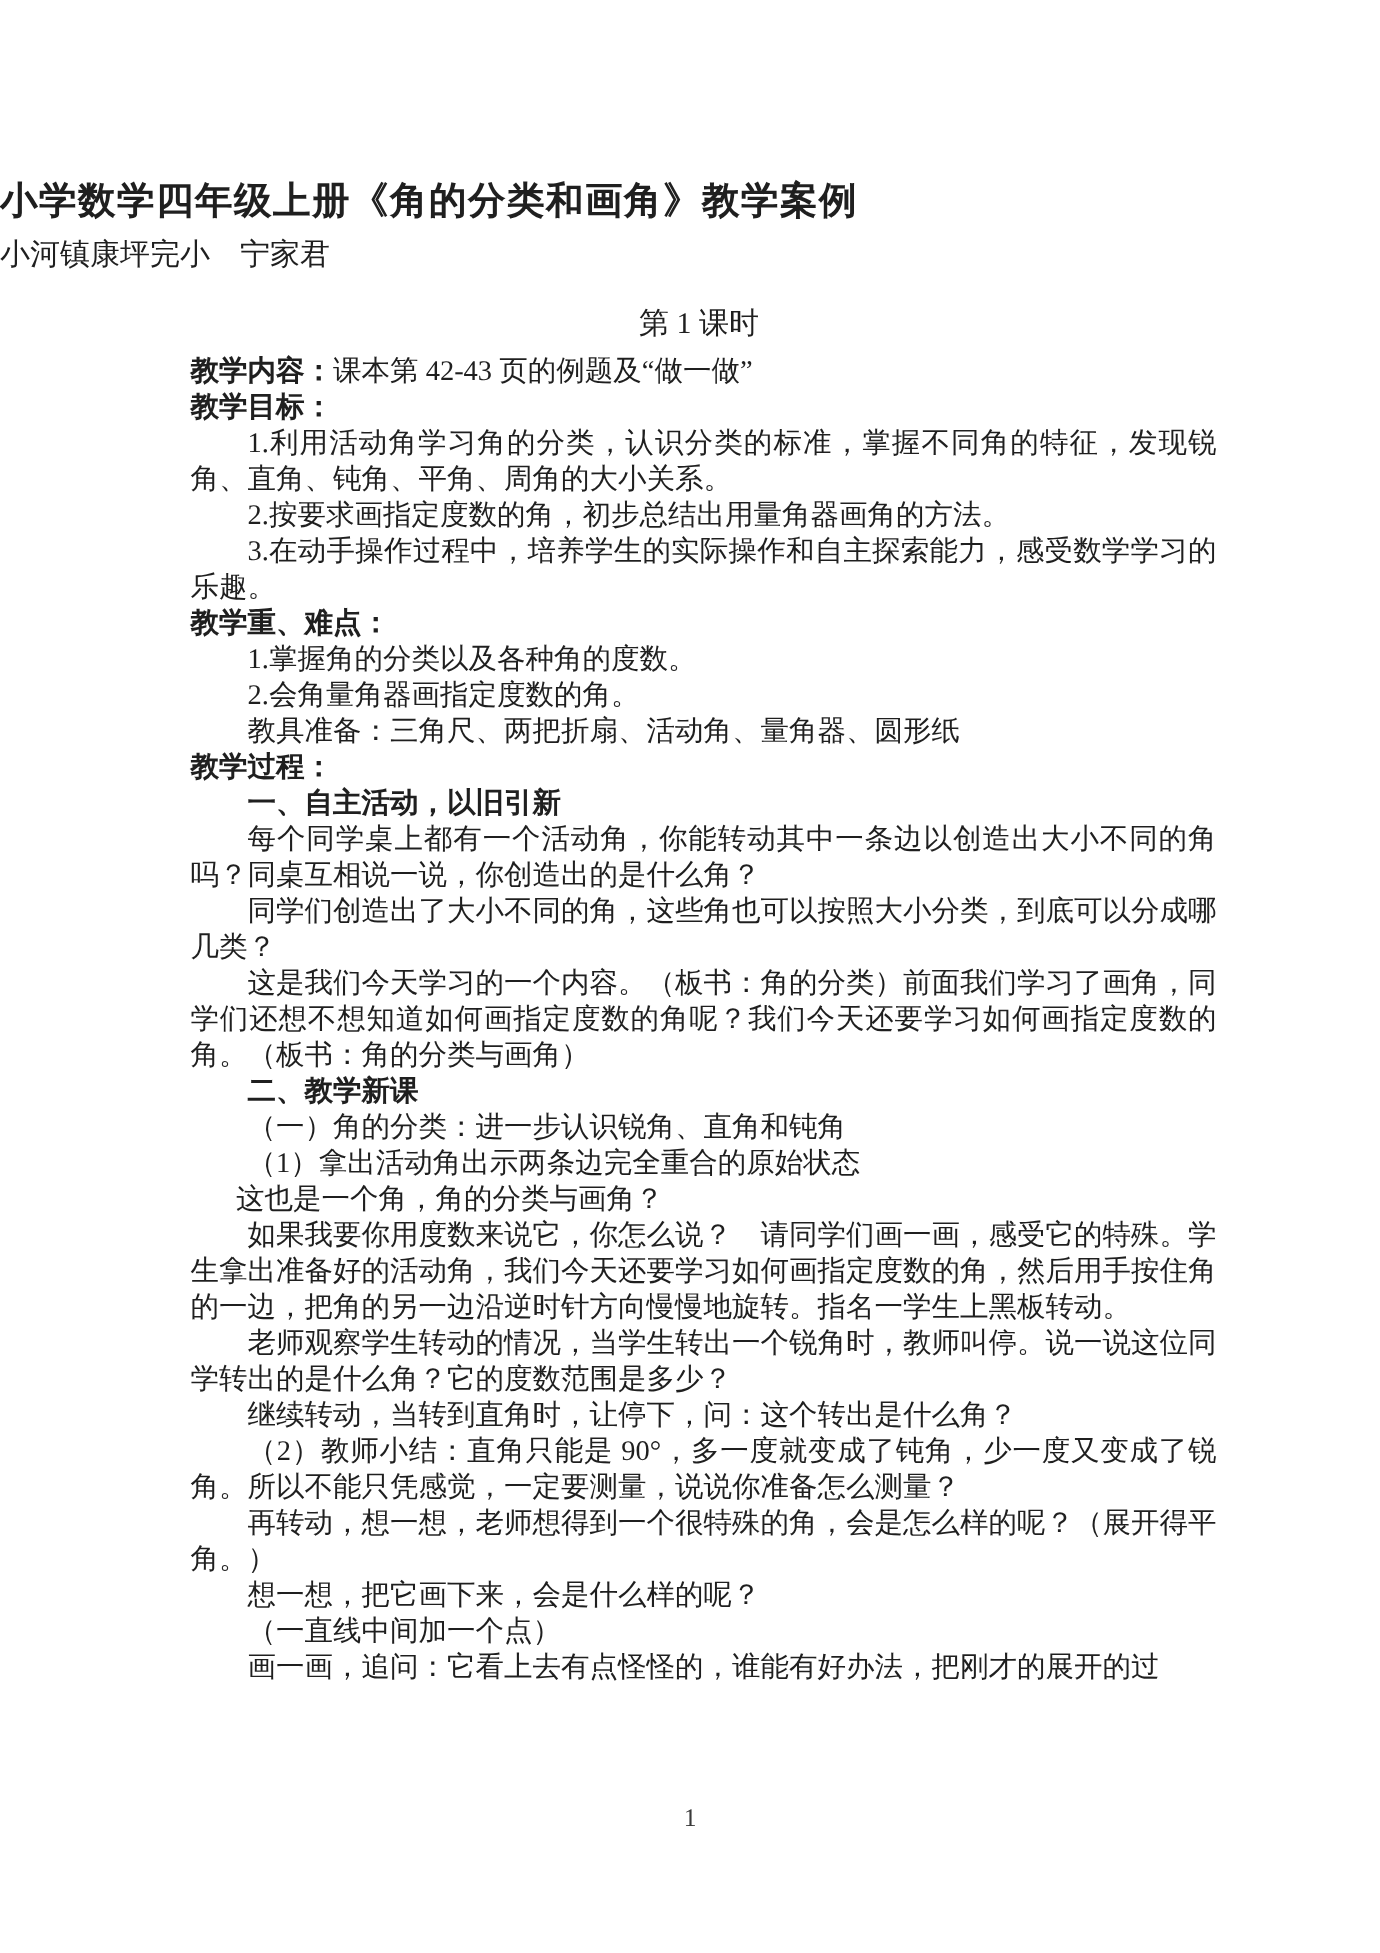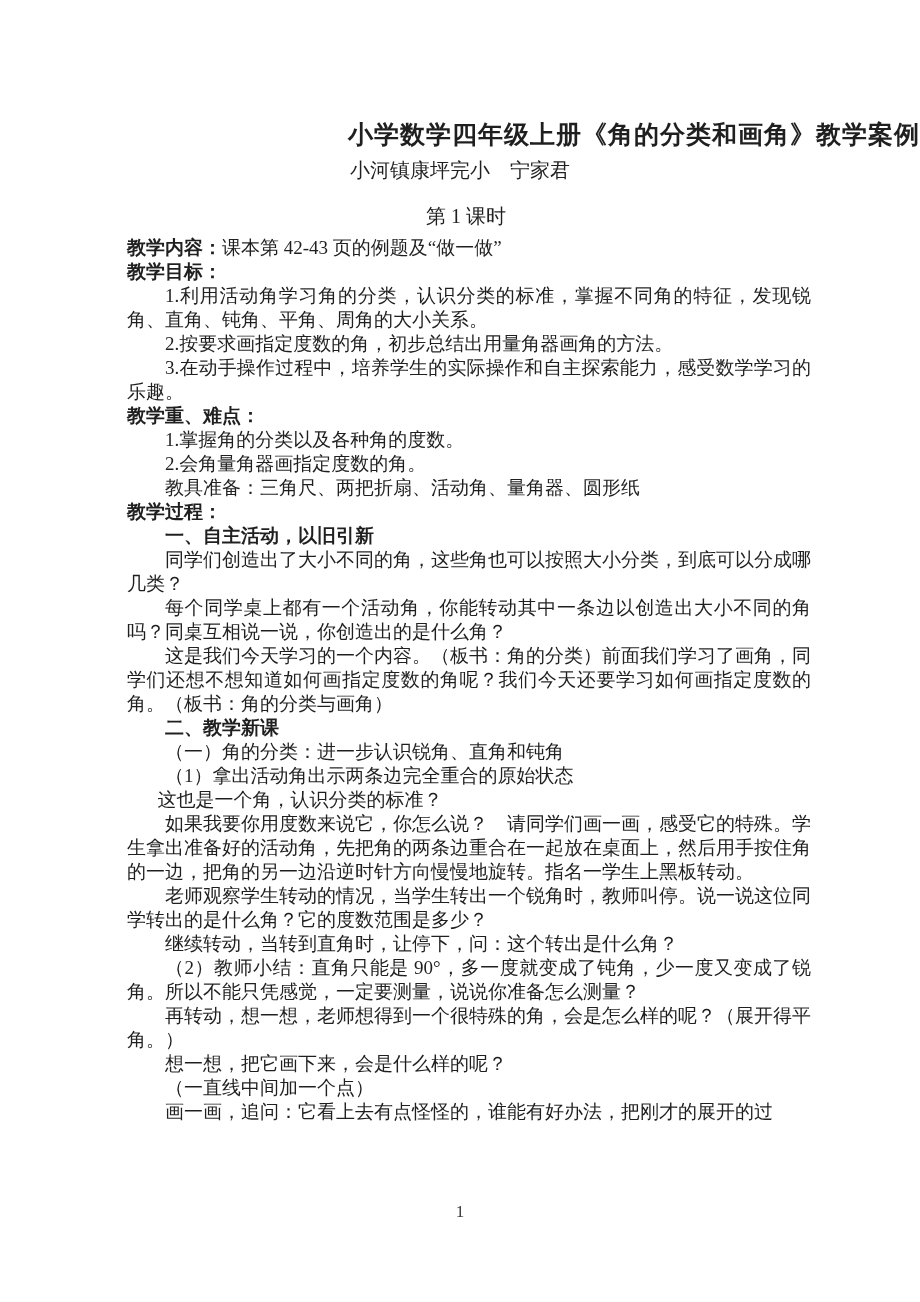--- a/index.html
+++ b/index.html
@@ -11,29 +11,29 @@
     position: relative;
     width: 920px;
     height: 1302px;
     background: #ffffff;
     color: #1f1f1f;
     font-family: "Liberation Serif", serif;
     overflow: hidden;
   }
   .doc-title {
     margin: 119px 0 0 0;
-    text-align: right;
+    text-align: left;
     font-size: 25px;
     font-weight: bold;
     line-height: 32px;
     letter-spacing: 1px;
   }
   .doc-author {
     margin-top: 7px;
-    text-align: center;
+    text-align: left;
     font-size: 20px;
     line-height: 24px;
   }
   .doc-session {
     margin-top: 22px;
     text-align: center;
     font-size: 20px;
     line-height: 24px;
     padding-left: 12px;
   }
@@ -80,28 +80,28 @@
     <p class="hd">教学目标：</p>
     <p class="ind">1.利用活动角学习角的分类，认识分类的标准，掌握不同角的特征，发现锐角、直角、钝角、平角、周角的大小关系。</p>
     <p class="ind">2.按要求画指定度数的角，初步总结出用量角器画角的方法。</p>
     <p class="ind">3.在动手操作过程中，培养学生的实际操作和自主探索能力，感受数学学习的乐趣。</p>
     <p class="hd">教学重、难点：</p>
     <p class="ind">1.掌握角的分类以及各种角的度数。</p>
     <p class="ind">2.会角量角器画指定度数的角。</p>
     <p class="ind">教具准备：三角尺、两把折扇、活动角、量角器、圆形纸</p>
     <p class="hd">教学过程：</p>
     <p class="hd ind">一、自主活动，以旧引新</p>
+    <p class="ind">每个同学桌上都有一个活动角，你能转动其中一条边以创造出大小不同的角吗？同桌互相说一说，你创造出的是什么角？</p>
     <p class="ind">同学们创造出了大小不同的角，这些角也可以按照大小分类，到底可以分成哪几类？</p>
-    <p class="ind">每个同学桌上都有一个活动角，你能转动其中一条边以创造出大小不同的角吗？同桌互相说一说，你创造出的是什么角？</p>
     <p class="ind">这是我们今天学习的一个内容。（板书：角的分类）前面我们学习了画角，同学们还想不想知道如何画指定度数的角呢？我们今天还要学习如何画指定度数的角。（板书：角的分类与画角）</p>
     <p class="hd ind">二、教学新课</p>
     <p class="ind">（一）角的分类：进一步认识锐角、直角和钝角</p>
     <p class="ind">（1）拿出活动角出示两条边完全重合的原始状态</p>
-    <p class="ind-sm">这也是一个角，认识分类的标准？</p>
-    <p class="ind">如果我要你用度数来说它，你怎么说？　请同学们画一画，感受它的特殊。学生拿出准备好的活动角，先把角的两条边重合在一起放在桌面上，然后用手按住角的一边，把角的另一边沿逆时针方向慢慢地旋转。指名一学生上黑板转动。</p>
+    <p class="ind-sm">这也是一个角，角的分类与画角？</p>
+    <p class="ind">如果我要你用度数来说它，你怎么说？　请同学们画一画，感受它的特殊。学生拿出准备好的活动角，我们今天还要学习如何画指定度数的角，然后用手按住角的一边，把角的另一边沿逆时针方向慢慢地旋转。指名一学生上黑板转动。</p>
     <p class="ind">老师观察学生转动的情况，当学生转出一个锐角时，教师叫停。说一说这位同学转出的是什么角？它的度数范围是多少？</p>
     <p class="ind">继续转动，当转到直角时，让停下，问：这个转出是什么角？</p>
     <p class="ind">（2）教师小结：直角只能是 90°，多一度就变成了钝角，少一度又变成了锐角。所以不能只凭感觉，一定要测量，说说你准备怎么测量？</p>
     <p class="ind">再转动，想一想，老师想得到一个很特殊的角，会是怎么样的呢？（展开得平角。）</p>
     <p class="ind">想一想，把它画下来，会是什么样的呢？</p>
     <p class="ind">（一直线中间加一个点）</p>
     <p class="ind">画一画，追问：它看上去有点怪怪的，谁能有好办法，把刚才的展开的过</p>
   </div>
 
   <div class="pagenum">1</div>

